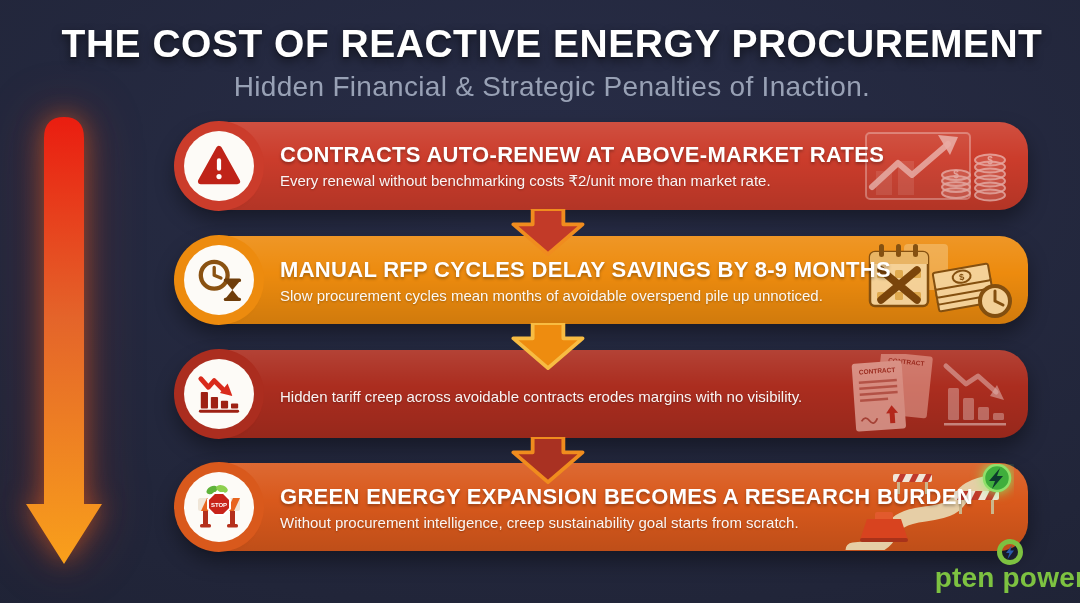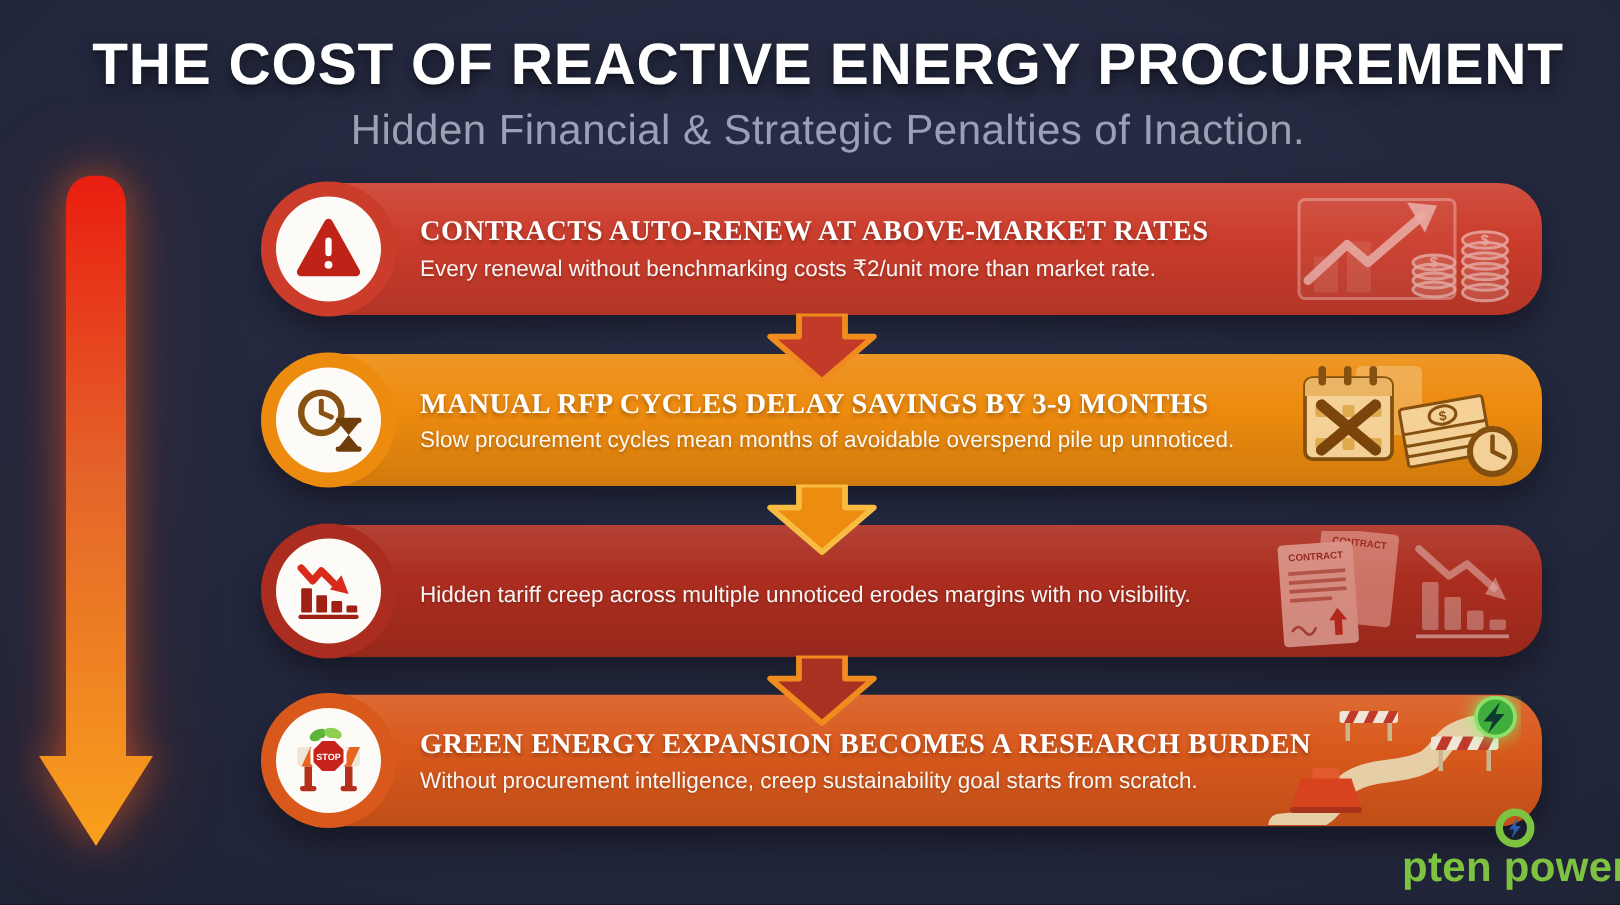--- a/index.html
+++ b/index.html
@@ -34,23 +34,22 @@
     border-radius:46px 30px 30px 46px;
     box-shadow:0 10px 20px rgba(0,0,0,.38);
   }
   .icon-circle{
     flex:0 0 auto;width:70px;height:70px;margin-left:9px;border-radius:50%;
     background:#fdfbf7;box-shadow:0 0 0 10px var(--bar), 0 4px 8px rgba(0,0,0,.25);
     display:flex;align-items:center;justify-content:center;position:relative;z-index:3;
   }
   .texts{margin-left:26px;position:relative;z-index:2;white-space:nowrap;}
   .row-title{
-    font-size:19px;font-weight:800;color:#ffffff;letter-spacing:.3px;
+    font-size:22px;font-weight:800;color:#ffffff;letter-spacing:.3px;
     text-shadow:0 2px 3px rgba(0,0,0,.3);
-    font-family:Liberation Serif, serif;
   }
   .row-sub{
     margin-top:4px;font-size:15px;font-weight:400;color:rgba(255,255,255,.95);
     text-shadow:0 1px 2px rgba(0,0,0,.25);
   }
   .illus{
     position:absolute;right:14px;top:50%;transform:translateY(-50%);z-index:1;
   }
   
   .connector{position:absolute;left:508px;width:80px;height:48px;z-index:6;}
@@ -130,21 +129,21 @@
     <div class="icon-circle">
       <svg width="46" height="46" viewBox="0 0 48 48">
         <circle cx="19" cy="19" r="14" fill="none" stroke="#8a5212" stroke-width="4.5"></circle>
         <path d="M19 11 V19 L26 22" stroke="#8a5212" stroke-width="3.5" fill="none" stroke-linecap="round" stroke-linejoin="round"></path>
         <rect x="29" y="22.5" width="18" height="3.5" rx="1.6" fill="#6f3e0b"></rect>
         <path d="M31 26 H45 L38 34.5 L45 43 H31 L38 34.5 Z" fill="#6f3e0b"></path>
         <rect x="29" y="42.5" width="18" height="3.5" rx="1.6" fill="#6f3e0b"></rect>
       </svg>
     </div>
     <div class="texts">
-      <div class="row-title">MANUAL RFP CYCLES DELAY SAVINGS BY 3-9 MONTHS</div>
+      <div class="row-title">MANUAL RFP CYCLES DELAY SAVINGS BY 8-9 MONTHS</div>
       <div class="row-sub">Slow procurement cycles mean months of avoidable overspend pile up unnoticed.</div>
     </div>
     <svg class="illus" width="150" height="80" viewBox="0 0 150 80" style="opacity:.9">
       <rect x="40" y="4" width="44" height="46" rx="4" fill="#f3cf93" opacity=".5"></rect>
       <rect x="6" y="12" width="58" height="54" rx="5" fill="#f6d9a6" stroke="#7a4a10" stroke-width="2.5"></rect>
       <path d="M6 17 a5 5 0 0 1 5 -5 h48 a5 5 0 0 1 5 5 v7 H6 Z" fill="#e9b96d"></path>
       <rect x="15" y="4" width="5" height="13" rx="2.5" fill="#7a4a10"></rect>
       <rect x="32" y="4" width="5" height="13" rx="2.5" fill="#7a4a10"></rect>
       <rect x="49" y="4" width="5" height="13" rx="2.5" fill="#7a4a10"></rect>
       <g fill="#dfae56">
@@ -177,21 +176,21 @@
           <rect x="15.5" y="27" width="7.5" height="12" rx="1"></rect>
           <rect x="26" y="31" width="7.5" height="8" rx="1"></rect>
           <rect x="36.5" y="34" width="7.5" height="5" rx="1"></rect>
           <rect x="3" y="40.5" width="42" height="3" rx="1.5"></rect>
         </g>
         <path d="M5 8 L13 17 L19 10 L28 19" stroke="#d92b1c" stroke-width="5" fill="none" stroke-linecap="round" stroke-linejoin="round"></path>
         <polygon points="38,26 25,23 33,13" fill="#d92b1c"></polygon>
       </svg>
     </div>
     <div class="texts">
-      <div class="row-sub">Hidden tariff creep across multiple unnoticed erodes margins with no visibility.</div>
+      <div class="row-sub">Hidden tariff creep across avoidable contracts erodes margins with no visibility.</div>
     </div>
     <svg class="illus" width="170" height="80" viewBox="0 0 170 80" style="opacity:.6">
       <g transform="rotate(6 60 30)">
         <rect x="34" y="0" width="52" height="62" rx="3" fill="#eeb6a9" opacity=".85"></rect>
         <text x="60" y="10" font-size="6.5" font-weight="bold" fill="#8a1d12" text-anchor="middle">CONTRACT</text>
       </g>
       <g transform="rotate(-4 36 44)">
         <rect x="10" y="8" width="50" height="68" rx="3" fill="#f4cabf"></rect>
         <text x="35" y="19" font-size="6.5" font-weight="bold" fill="#8a1d12" text-anchor="middle">CONTRACT</text>
         <g fill="rgba(138,29,18,.55)">

